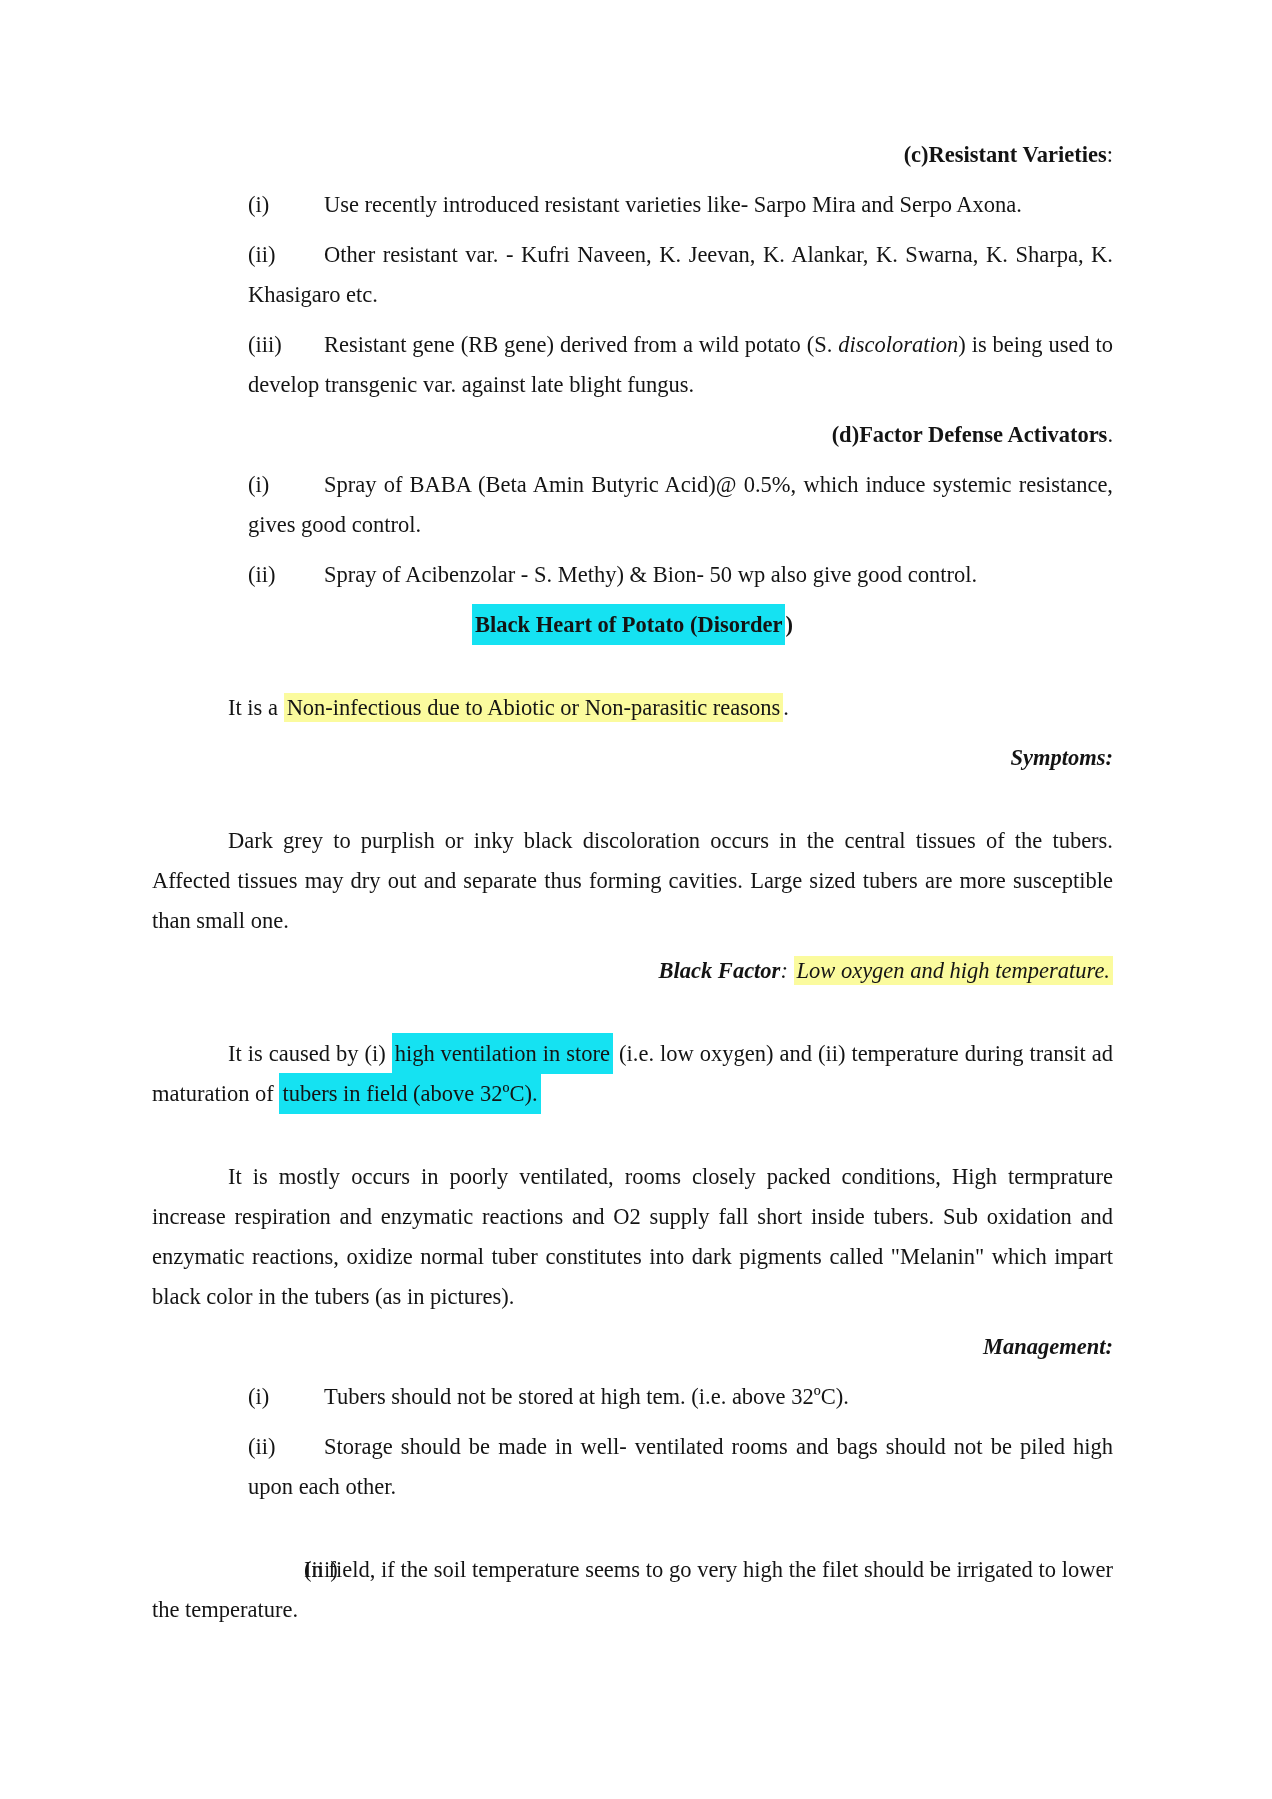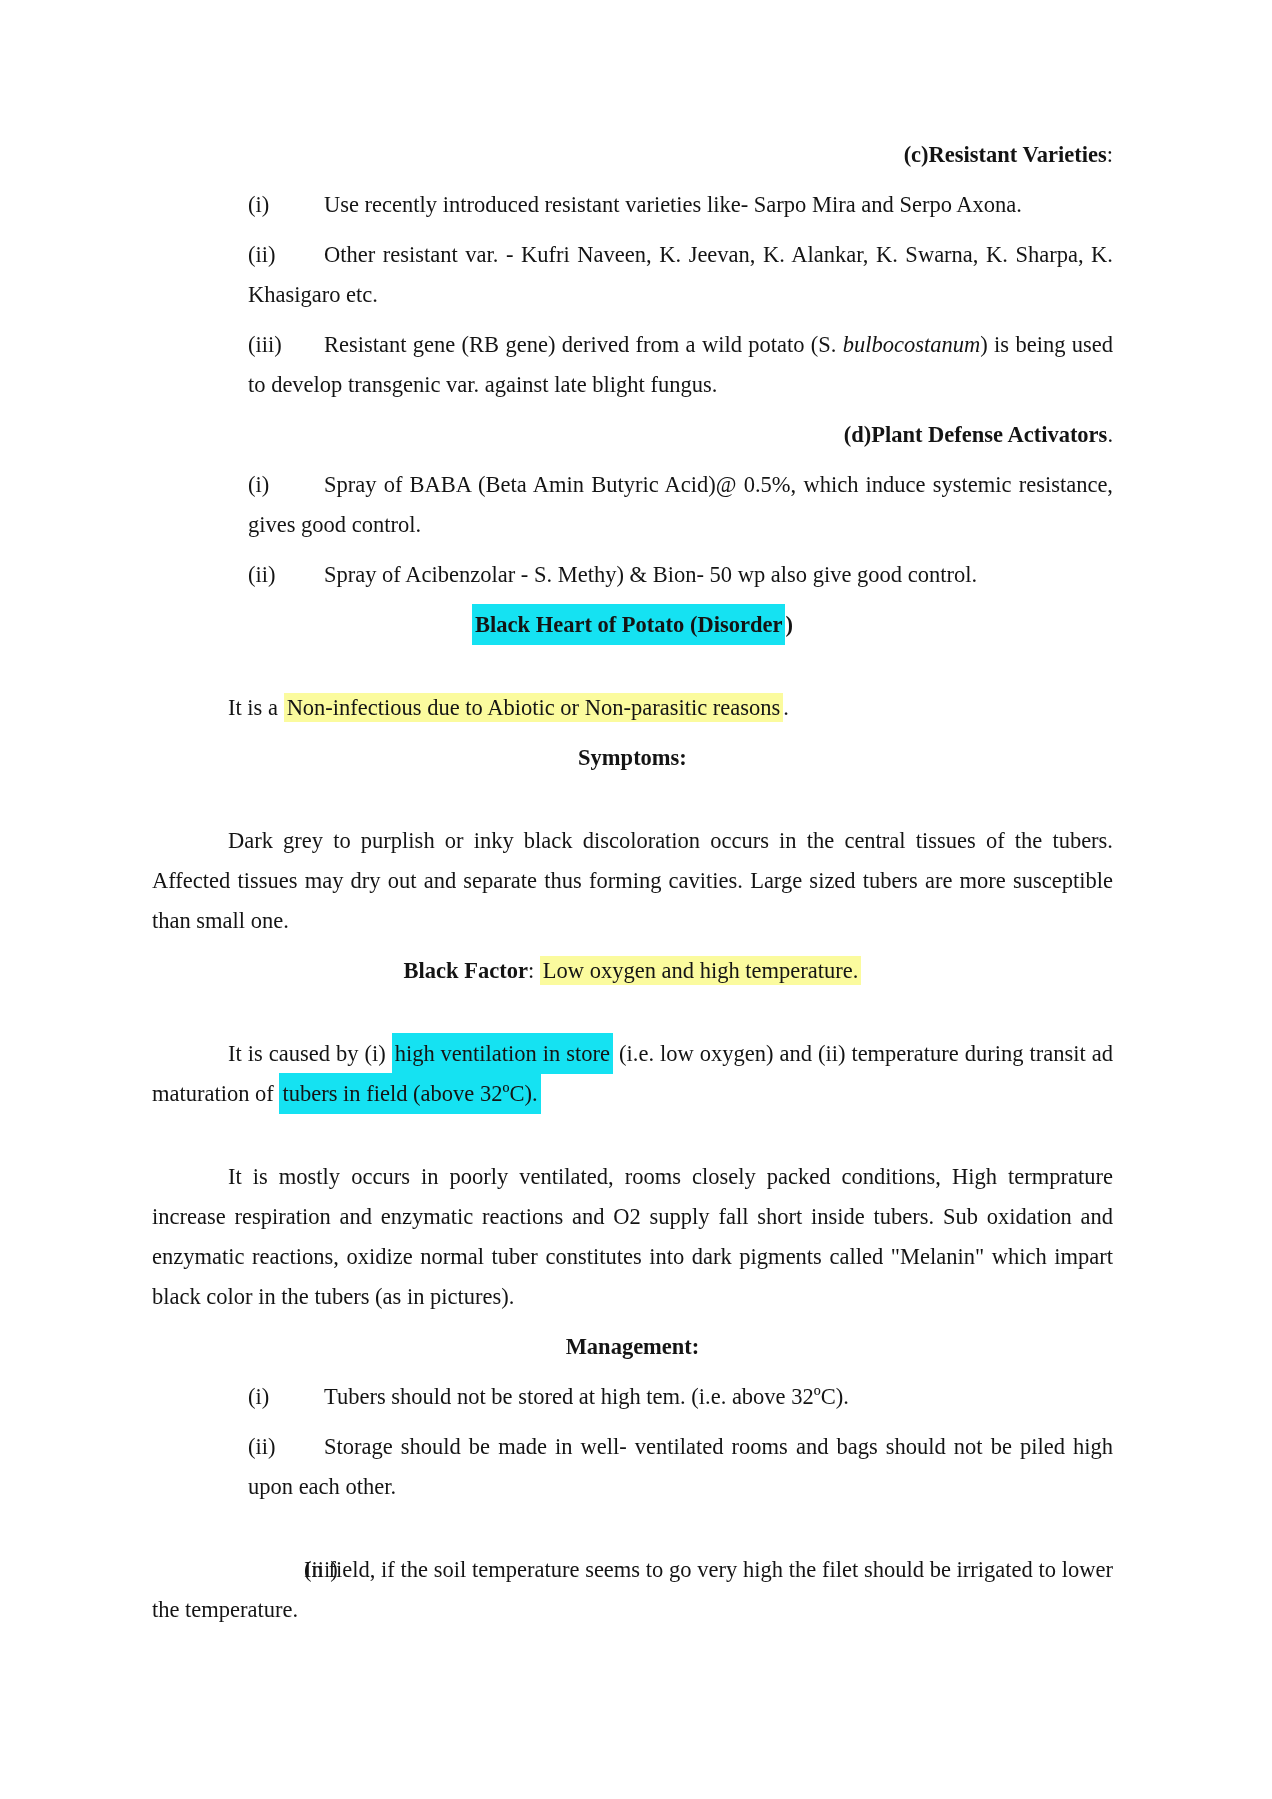--- a/index.html
+++ b/index.html
@@ -19,37 +19,37 @@
   .b { font-weight: bold; }
   .i { font-style: italic; }
   
   .label-col { display: inline-block; width: 76px; }
   
   .sec-head { text-align: right; }
   
   .list-item { margin-left: 96px; text-align: justify; }
   
   .para { text-indent: 76px; text-align: justify; margin-top: 43px; }
-  .plain-head { text-align: center; }
+  .plain-head { text-align: right; font-style: italic; }
   .center-head { text-align: center; font-weight: bold; }
   .hl-c { background: var(--hl-cyan, #15e2f2); padding: 8px 3px; }
   .hl-y { background: var(--hl-yellow, #fbfb9e); padding: 2px 3px; }
 </style>
 </head>
 <body style="background: rgb(255, 255, 255); color: rgb(20, 20, 20);">
 
 <p class="sec-head"><span class="label-col b">(c)</span><span class="b">Resistant Varieties</span><span>:</span></p>
 
 <p class="list-item"><span class="label-col">(i)</span><span>Use recently introduced resistant varieties like- Sarpo Mira and Serpo Axona.</span></p>
 
 <p class="list-item"><span class="label-col">(ii)</span><span>Other resistant var. - Kufri Naveen, K. Jeevan, K. Alankar, K. Swarna, K. Sharpa, K. Khasigaro etc.</span></p>
 
-<p class="list-item"><span class="label-col">(iii)</span><span>Resistant gene (RB gene) derived from a wild potato (S. </span><span class="i">bulbocostanum</span><span>) is being used to develop transgenic var. against late blight fungus.</span></p>
+<p class="list-item"><span class="label-col">(iii)</span><span>Resistant gene (RB gene) derived from a wild potato (S. </span><span class="i">discoloration</span><span>) is being used to develop transgenic var. against late blight fungus.</span></p>
 
-<p class="sec-head"><span class="label-col b">(d)</span><span class="b">Plant Defense Activators</span><span>.</span></p>
+<p class="sec-head"><span class="label-col b">(d)</span><span class="b">Factor Defense Activators</span><span>.</span></p>
 
 <p class="list-item"><span class="label-col">(i)</span><span>Spray of BABA (Beta Amin Butyric Acid)@ 0.5%, which induce systemic resistance, gives good control.</span></p>
 
 <p class="list-item"><span class="label-col">(ii)</span><span>Spray of Acibenzolar - S. Methy) &amp; Bion- 50 wp also give good control.</span></p>
 
 <p class="center-head"><span class="hl-c">Black Heart of Potato (Disorder</span><span>)</span></p>
 
 <p class="para"><span>It is a </span><span class="hl-y">Non-infectious due to Abiotic or Non-parasitic reasons</span><span>.</span></p>
 
 <p class="plain-head b">Symptoms:</p>

